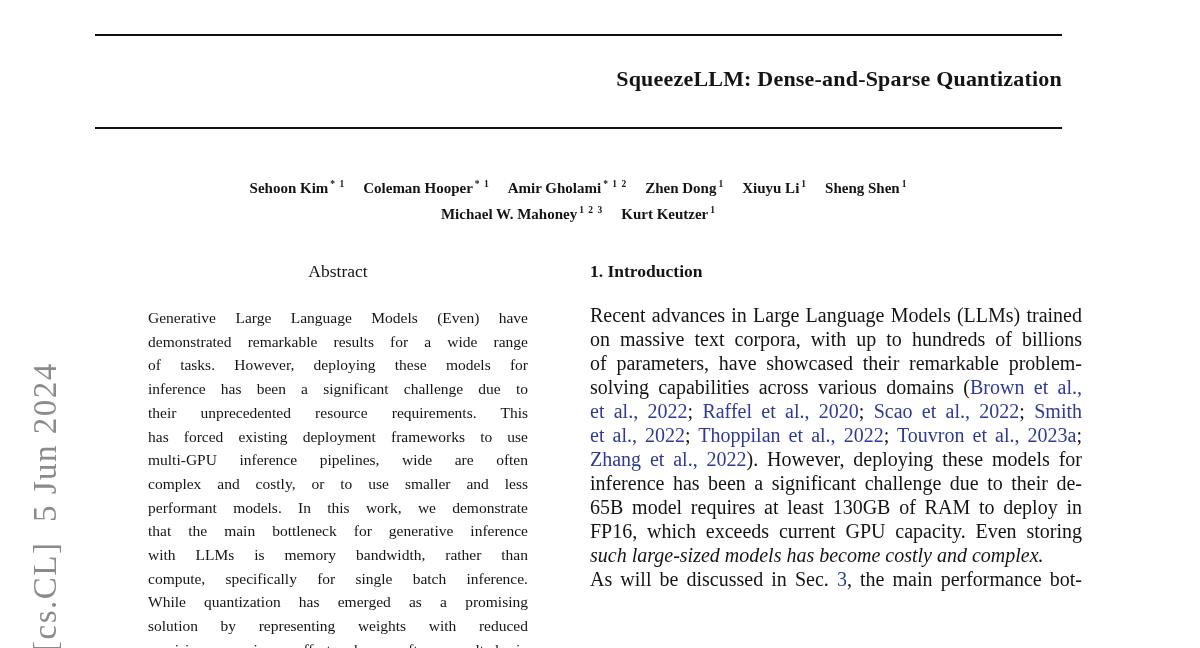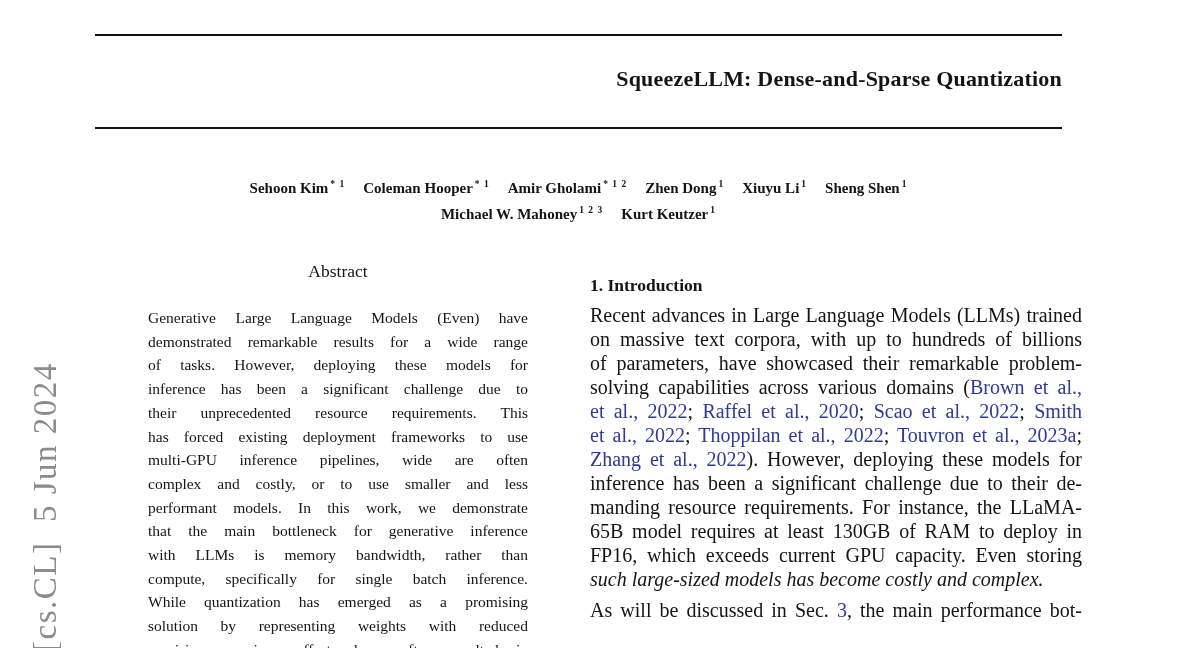--- a/index.html
+++ b/index.html
@@ -21,24 +21,24 @@
   .author-entry{margin:0 9px;white-space:nowrap;text-align:right;}
   .author-entry sup{font-size:9.5px;font-weight:bold;letter-spacing:1px;margin-left:2px;}
   .abs-heading{
     position:absolute;left:148px;width:380px;top:261px;text-align:center;
     font-size:17.5px;font-weight:normal;
   }
   .abs-body{position:absolute;left:148px;width:380px;top:306px;font-size:15.5px;}
   .abs-body .jline{line-height:23.7px;}
   .jline{text-align:justify;text-align-last:justify;}
   .jline.end{text-align-last:left;font-style:italic;}
-  .intro-heading{position:absolute;left:590px;top:261px;font-size:17.5px;font-weight:bold;margin-top:14px;}
+  .intro-heading{position:absolute;left:590px;top:261px;font-size:17.5px;font-weight:bold;}
   .intro-body{position:absolute;left:590px;width:492px;top:303px;font-size:20px;}
   .intro-body .jline{line-height:24px;}
-  .para + .para{margin-top:7px;}
+  .para + .para{}
   .cite{color:var(--link,#2e3a94);}
   .watermark{
     position:absolute;left:27px;top:652px;transform-origin:0 0;
     transform:rotate(-90deg);font-size:33px;letter-spacing:1.5px;
     color:var(--wm,#8b8b8b);white-space:pre;
   }
 </style>
 </head>
 <body>
 
@@ -80,21 +80,20 @@
   <div class="intro-body" id="intro-body">
       <div class="para">
         <div class="jline"><span>Recent advances in Large Language Models (LLMs) trained</span></div>
         <div class="jline"><span>on massive text corpora, with up to hundreds of billions</span></div>
         <div class="jline"><span>of parameters, have showcased their remarkable problem-</span></div>
         <div class="jline"><span>solving capabilities across various domains (</span><span class="cite">Brown et al.,</span></div>
         <div class="jline"><span class="cite">et al., 2022</span><span>; </span><span class="cite">Raffel et al., 2020</span><span>; </span><span class="cite">Scao et al., 2022</span><span>; </span><span class="cite">Smith</span></div>
         <div class="jline"><span class="cite">et al., 2022</span><span>; </span><span class="cite">Thoppilan et al., 2022</span><span>; </span><span class="cite">Touvron et al., 2023a</span><span>;</span></div>
         <div class="jline"><span class="cite">Zhang et al., 2022</span><span>). However, deploying these models for</span></div>
         <div class="jline"><span>inference has been a significant challenge due to their de-</span></div>
-        <div class="jline"><span>manding resource requirements. For instance, the LLaMA-</span></div>
         <div class="jline"><span>65B model requires at least 130GB of RAM to deploy in</span></div>
         <div class="jline"><span>FP16, which exceeds current GPU capacity. Even storing</span></div>
         <div class="jline end"><span>such large-sized models has become costly and complex.</span></div>
       </div>
       <div class="para">
         <div class="jline"><span>As will be discussed in Sec. </span><span class="cite">3</span><span>, the main performance bot-</span></div>
         <div class="jline"></div>
       </div>
     </div>
 

